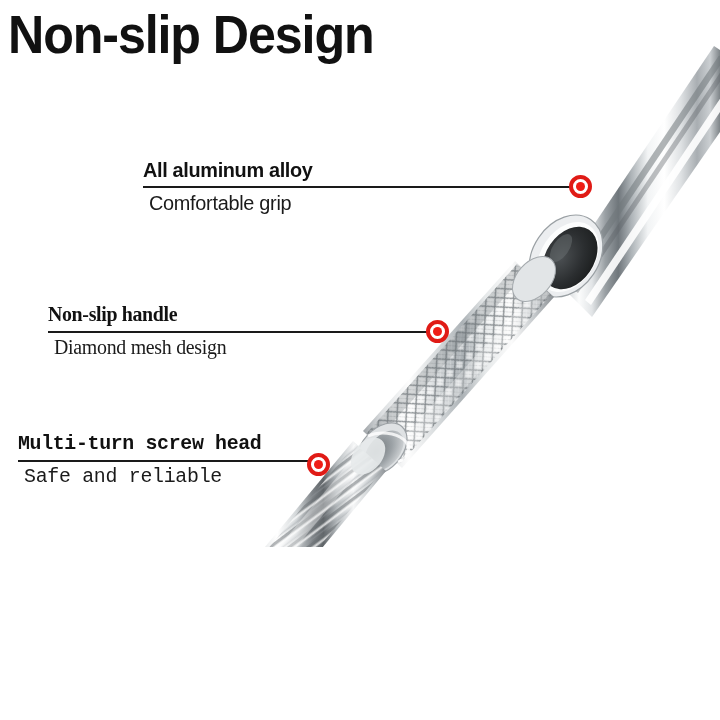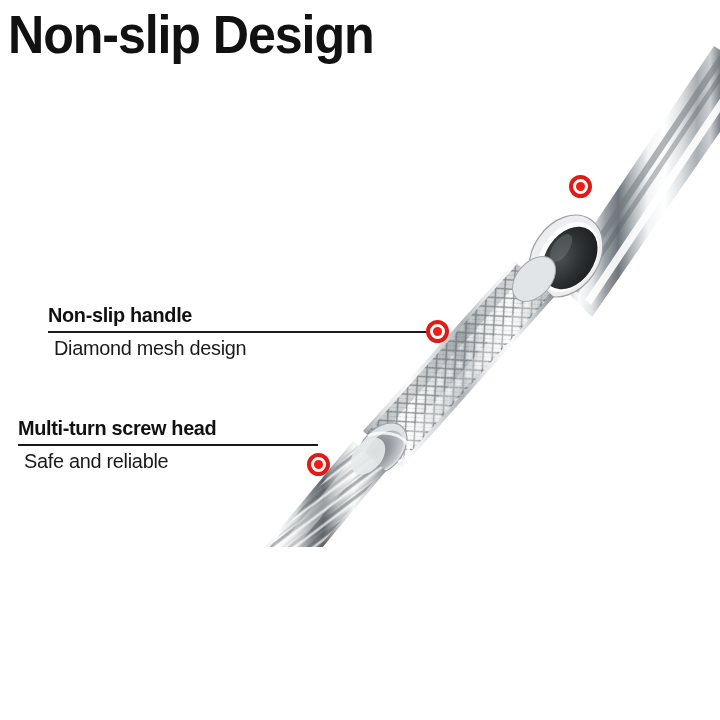--- a/index.html
+++ b/index.html
@@ -250,32 +250,37 @@
       <path d="M84 666 C96 660 112 662 122 670 C112 682 94 684 82 678 Z" fill="#cfe3e8" opacity="0.85"></path>
       <path d="M96 694 C110 688 128 692 138 702 C124 714 104 712 94 704 Z" fill="#f2f4f5" opacity="0.9"></path>
       <path d="M80 636 C92 628 108 628 118 634 L108 652 C96 646 86 646 78 650 Z" fill="#e6e9ea" opacity="0.7"></path>
 
       <path d="M150 652 C168 670 168 686 150 700 C142 688 140 668 150 652 Z" fill="#7e8488" opacity="0.45"></path>
     </g>
   </svg>
 
   <div id="page-title">Non-slip Design</div>
 
+  <div class="callout" style="left:143px; top:158px;">
+    <div class="callout-title">All aluminum alloy</div>
+    <div class="callout-rule" style="left:0px; top:28px; width:437px;"></div>
+    <div class="callout-sub" style="position:absolute; left:6px; top:33px;">Comfortable grip</div>
+  </div>
   <div class="marker marker-ring" style="left:569px; top:175px;"></div>
   <div class="marker marker-dot" style="left:576px; top:182px;"></div>
 
-  <div class="callout" style="left:48px; top:303px;">
+  <div class="callout" style="left:48px; top:303px;font-family:Liberation Serif, serif;">
     <div class="callout-title">Non-slip handle</div>
     <div class="callout-rule" style="left:0px; top:28px; width:390px;"></div>
     <div class="callout-sub" style="position:absolute; left:6px; top:33px;">Diamond mesh design</div>
   </div>
   <div class="marker marker-ring" style="left:426px; top:320px;"></div>
   <div class="marker marker-dot" style="left:433px; top:327px;"></div>
 
-  <div class="callout" style="left:18px; top:416px;">
+  <div class="callout" style="left:18px; top:432px;font-family:Liberation Mono, monospace;">
     <div class="callout-title">Multi-turn screw head</div>
     <div class="callout-rule" style="left:0px; top:28px; width:300px;"></div>
     <div class="callout-sub" style="position:absolute; left:6px; top:33px;">Safe and reliable</div>
   </div>
   <div class="marker marker-ring" style="left:307px; top:453px;"></div>
   <div class="marker marker-dot" style="left:314px; top:460px;"></div>
 
   <div class="marker marker-ring" style="left:110px; top:638px;"></div>
   <div class="marker marker-dot" style="left:117px; top:645px;"></div>
 

